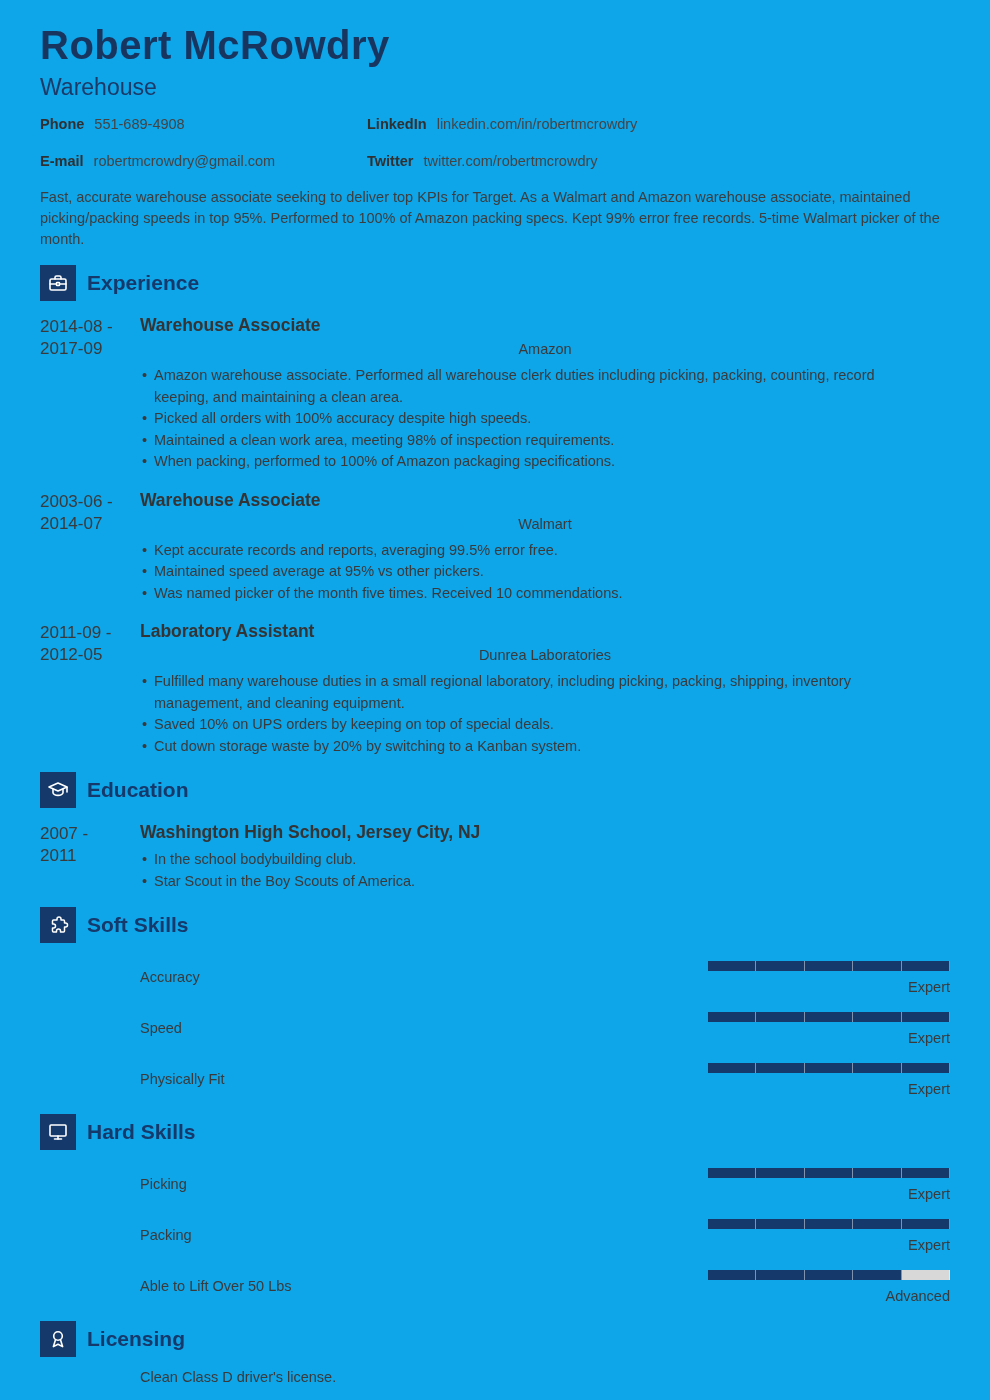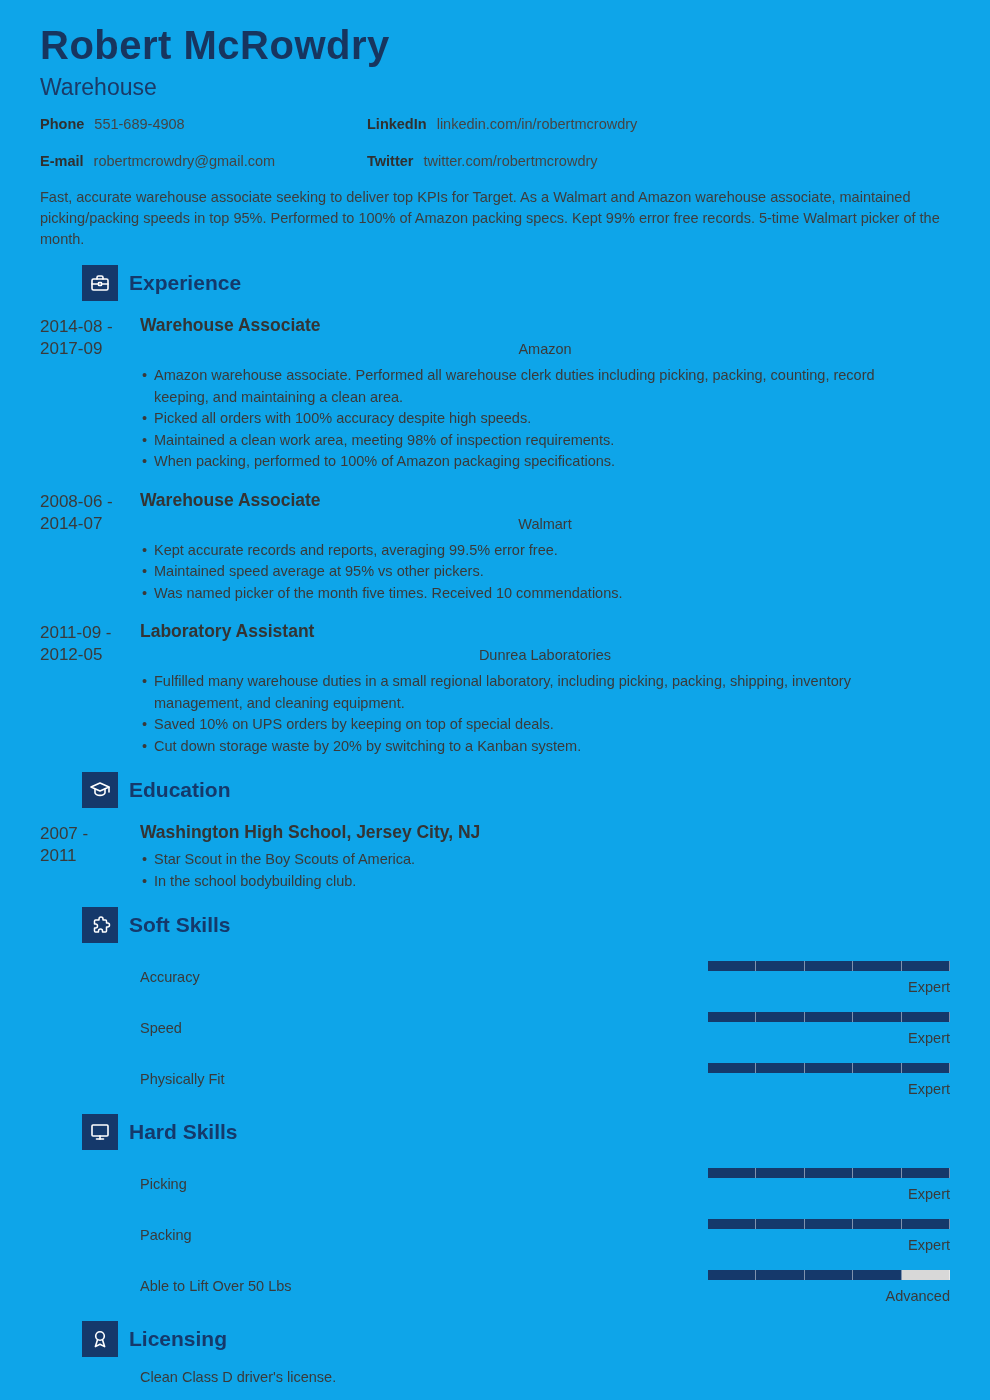--- a/index.html
+++ b/index.html
@@ -16,21 +16,21 @@
            grid-auto-flow:column;grid-template-rows:21px 21px;row-gap:16px;
            font-size:14.5px;}
   .contact .cell{white-space:nowrap;}
   .contact .lbl{font-weight:bold;color:#303030;margin-right:6px;}
   .contact .val{color:#444;}
 
   .summary{margin-top:13px;font-size:14.5px;line-height:21px;color:#3d3d3d;
            max-width:908px;}
 
   
-  .sec-head{display:flex;align-items:center;gap:11px;margin-top:15px;margin-left:42px;}
+  .sec-head{display:flex;align-items:center;gap:11px;margin-top:15px;}
   .sec-icon{width:36px;height:36px;background:#15396b;display:flex;
             align-items:center;justify-content:center;flex:0 0 36px;}
   .sec-icon svg{display:block;}
   .sec-title{font-size:21px;font-weight:bold;color:#15396b;}
 
   
   .entries{margin-top:12px;}
   .entry{display:grid;grid-template-columns:100px 1fr;margin-bottom:15px;}
   .dates{font-size:17px;line-height:22px;color:#3a3a3a;padding-top:3px;}
   .etitle{font-size:17.5px;font-weight:bold;color:#343434;line-height:24px;}
@@ -115,21 +115,21 @@
           <li>Amazon warehouse associate. Performed all warehouse clerk duties including picking, packing, counting, record keeping, and maintaining a clean area.</li>
           <li>Picked all orders with 100% accuracy despite high speeds.</li>
           <li>Maintained a clean work area, meeting 98% of inspection requirements.</li>
           <li>When packing, performed to 100% of Amazon packaging specifications.</li>
         </ul>
       </div>
     </div>
 
     <div class="entry">
       <div class="dates">
-        <div>2008-06 -</div>
+        <div>2003-06 -</div>
         <div>2014-07</div>
       </div>
       <div>
         <div class="etitle">Warehouse Associate</div>
         <div class="eorg">Walmart</div>
         <ul class="bullets">
           <li>Kept accurate records and reports, averaging 99.5% error free.</li>
           <li>Maintained speed average at 95% vs other pickers.</li>
           <li>Was named picker of the month five times. Received 10 commendations.</li>
         </ul>
@@ -166,22 +166,22 @@
 
   <div class="entries">
     <div class="entry">
       <div class="dates">
         <div>2007 -</div>
         <div>2011</div>
       </div>
       <div>
         <div class="etitle">Washington High School, Jersey City, NJ</div>
         <ul class="bullets">
+          <li>In the school bodybuilding club.</li>
           <li>Star Scout in the Boy Scouts of America.</li>
-          <li>In the school bodybuilding club.</li>
         </ul>
       </div>
     </div>
   </div>
 
   <div class="sec-head" style="margin-top:6px;">
     <span class="sec-icon">
       <svg width="24" height="24" viewBox="0 0 24 24" fill="none" stroke="#ffffff" stroke-width="1.5" stroke-linejoin="round" stroke-linecap="round">
         <path d="M13 4a2 2 0 0 0-2 2v1H7.5a1 1 0 0 0-1 1v3h1a2 2 0 1 1 0 4h-1v3a1 1 0 0 0 1 1h3v-1a2 2 0 1 1 4 0v1h3a1 1 0 0 0 1-1v-4h1a2 2 0 1 0 0-4h-1V8a1 1 0 0 0-1-1H15V6a2 2 0 0 0-2-2z"></path>
       </svg>

